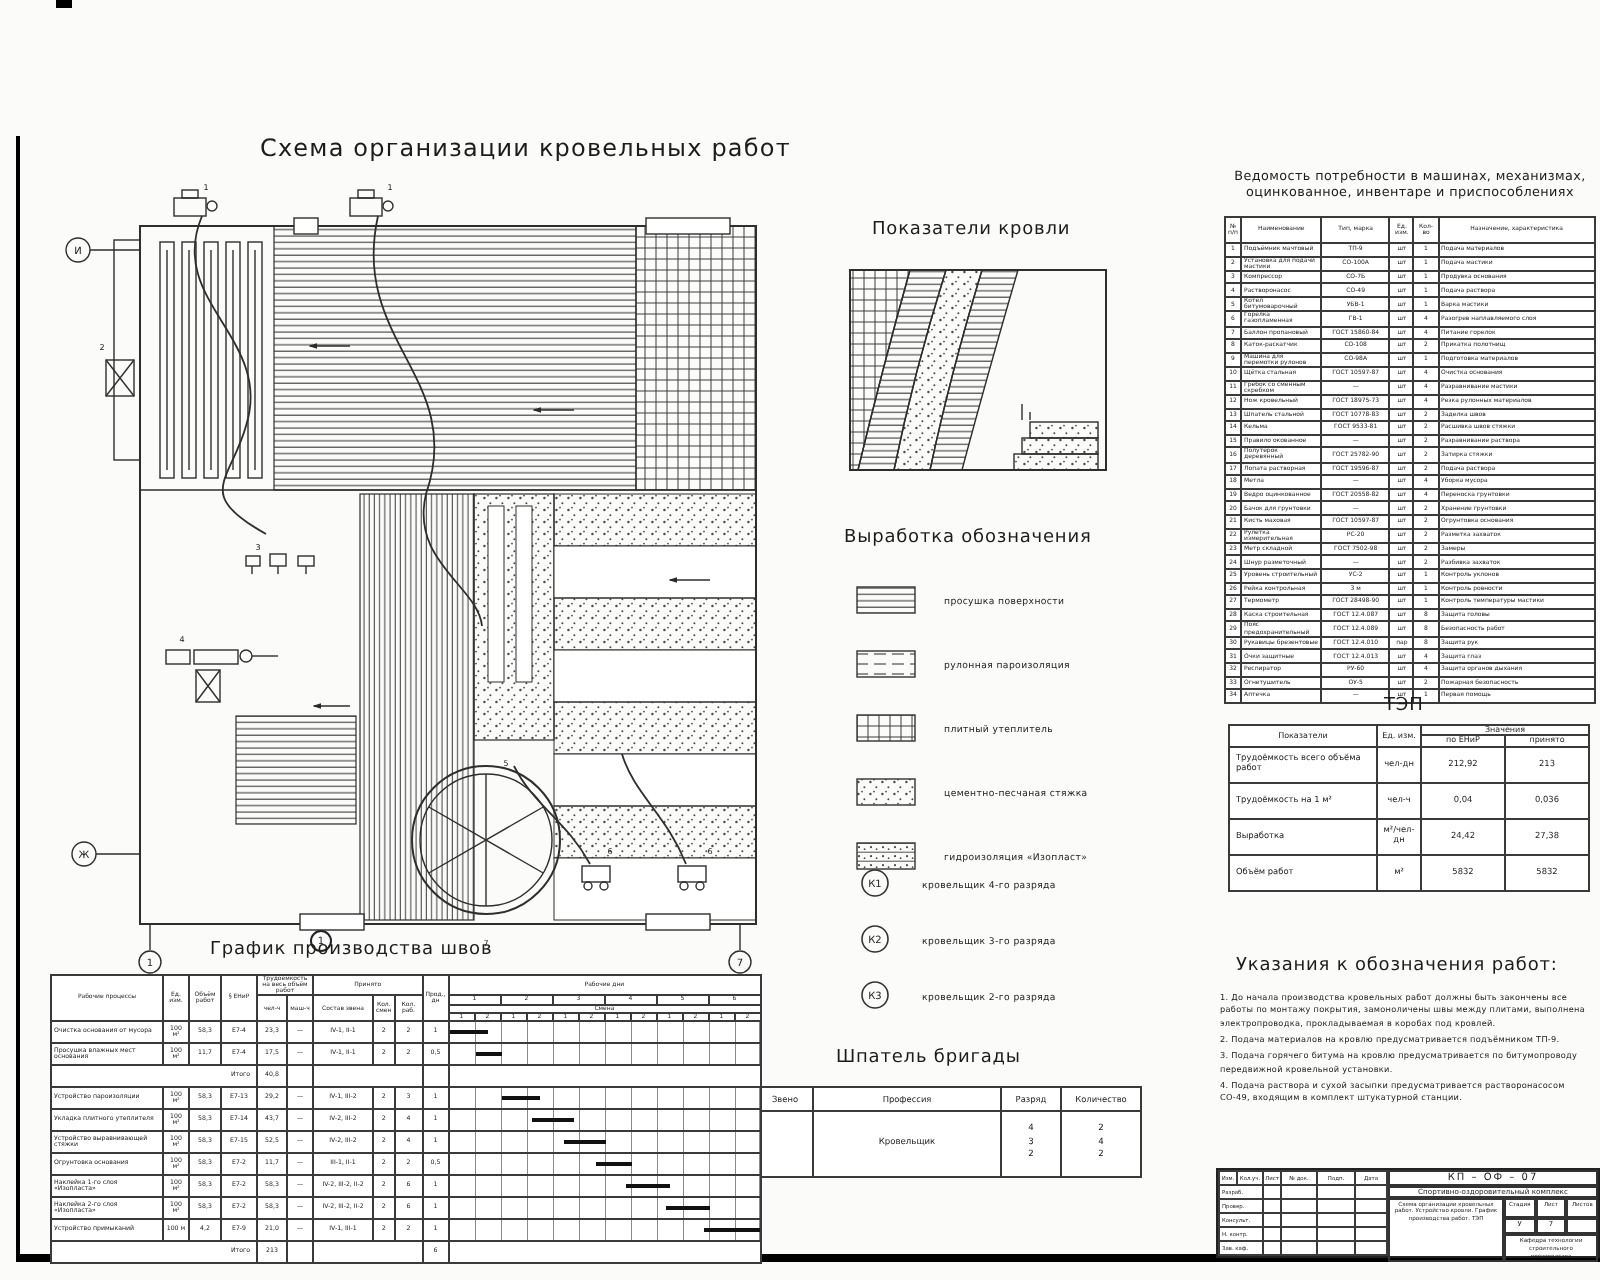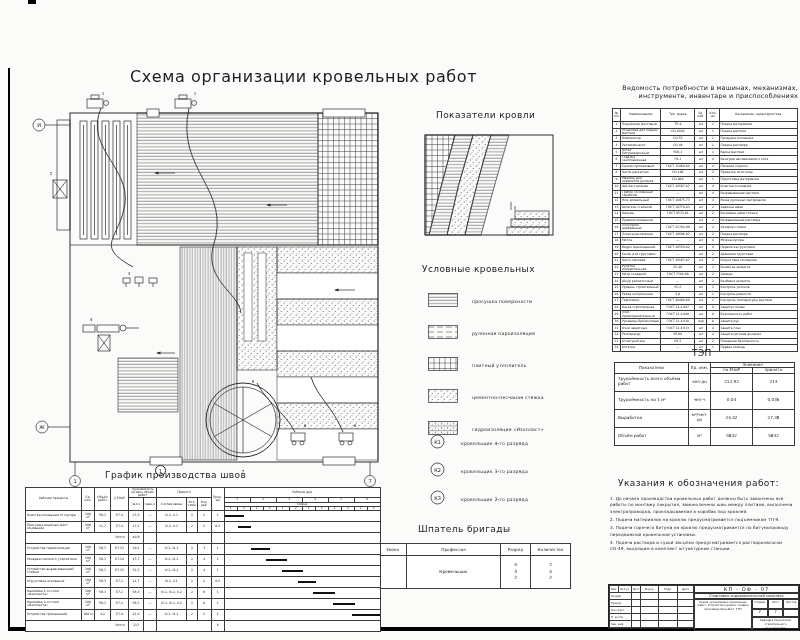--- a/index.html
+++ b/index.html
@@ -1,21 +1,21 @@
 <!DOCTYPE html>
 <html><head>
 <meta charset="utf-8">
 <style>
   html,body{margin:0;padding:0}
   body{width:800px;height:640px;position:relative;overflow:hidden;background:#fbfbfa;
        font-family:"DejaVu Sans",sans-serif;color:#1c1c1c}
   .abs{position:absolute}
-  .ttl{font-size:16px;letter-spacing:.6px;white-space:nowrap}
+  .ttl{font-size:12px;letter-spacing:.6px;white-space:nowrap}
   .ttl2{font-size:9px;letter-spacing:.4px;white-space:nowrap}
-  .ttl3{font-size:6.4px;letter-spacing:.2px;text-align:right;line-height:1.25}
+  .ttl3{font-size:6.4px;letter-spacing:.2px;text-align:center;line-height:1.25}
   table{border-collapse:collapse;table-layout:fixed;background:#fff}
   td,th{border:.6px solid #3a3a3a;padding:0 1px;font-weight:normal;overflow:hidden;
         text-align:center;vertical-align:middle}
   
   .eq{width:186px}
   .eq th{font-size:3px;line-height:1.1;height:12px}
   .eq td{font-size:3px;line-height:1.05;height:5.6px}
   .eq td:nth-child(2),.eq td:nth-child(6){text-align:left}
   
   .sch th{font-size:3px;line-height:1.05}
@@ -214,21 +214,21 @@
     <path d="M76,13 L94,13 Q78,68 66,113 L50,113 Q60,66 76,13 Z" fill="url(#ph)"></path>
     <rect x="10" y="13" width="128" height="100" fill="none" stroke-width="1"></rect>
     <rect x="100" y="89" width="34" height="8" fill="url(#pd)"></rect>
     <rect x="96" y="97" width="38" height="8" fill="url(#pd)"></rect>
     <rect x="92" y="105" width="42" height="8" fill="url(#pd)"></rect>
     <line x1="96" y1="88" x2="96" y2="80"></line>
       <line x1="100" y1="88" x2="100" y2="84"></line>
   </g>
 </svg>
 
-<div class="abs ttl2" style="left:422px;top:264px">Условные кровельных</div>
+<div class="abs ttl2" style="left:422px;top:264px">Выработка обозначения</div>
 <div class="abs" style="left:428px;top:292px;width:170px" id="legend-items">
     <div class="lg-row">
       <span class="sw"><svg width="30" height="14">
           <rect x="0.5" y="0.5" width="29" height="13" fill="url(#ph)" stroke="#333" stroke-width=".7"></rect>
         </svg></span>
       <span class="lg-lab">просушка поверхности</span>
     </div>
     <div class="lg-row">
       <span class="sw"><svg width="30" height="14">
           <rect x="0.5" y="0.5" width="29" height="13" fill="url(#phs)" stroke="#333" stroke-width=".7"></rect>
@@ -527,21 +527,21 @@
         <td></td>
         <td colspan="3"></td>
         <td>6</td>
         <td colspan="12"></td>
       </tr>
     </tbody>
 </table>
 
 <div class="abs ttl3" style="left:612px;top:84px;width:186px">
   <div>Ведомость потребности в машинах, механизмах,</div>
-  <div>инструменте, инвентаре и приспособлениях</div>
+  <div>оцинкованное, инвентаре и приспособлениях</div>
 </div>
 <table class="abs eq" style="left:612px;top:108px">
   <colgroup>
       <col style="width:8px">
       <col style="width:40px">
       <col style="width:34px">
       <col style="width:12px">
       <col style="width:12px">
       <col style="width:78px">
     </colgroup>

